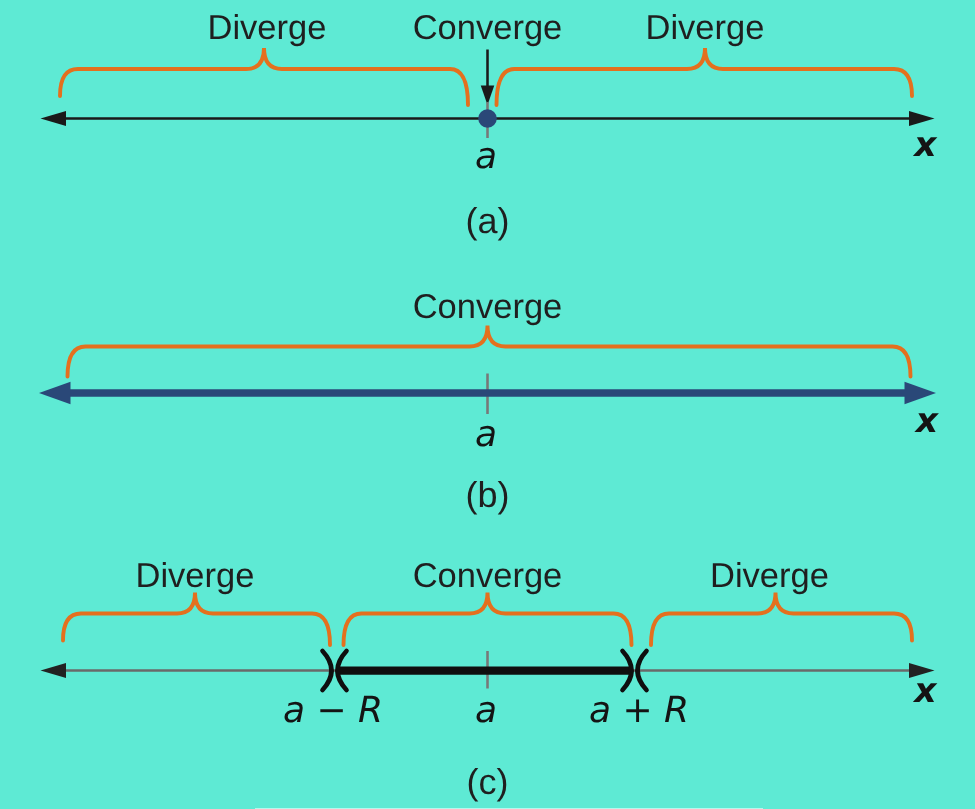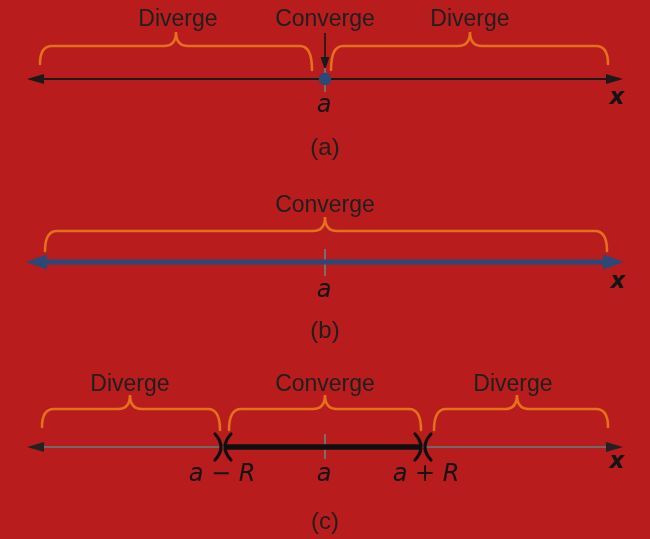--- a/index.html
+++ b/index.html
@@ -1,17 +1,17 @@
 <!DOCTYPE html>
 <html><head>
 <meta charset="utf-8">
 <style>
   html, body { margin: 0; padding: 0; background: #ffffff; }
   .figure-wrap {
-    width: 650px; height: 539px; background: #b91c1c;
+    width: 650px; height: 539px; background: #5eead4;
     position: relative; overflow: hidden;
   }
   svg { display: block; }
   text { text-anchor: middle; }
   .lbl   { font: 23px "Liberation Sans", sans-serif; fill: #1f1f1f; }
   .cap   { font: 24px "Liberation Sans", sans-serif; fill: #1f1f1f; }
   .math  { font: italic 24px "DejaVu Sans", sans-serif; fill: #141414; }
   .mathx { font: italic 700 23px "DejaVu Sans", sans-serif; fill: #141414; }
   .brace { fill: none; stroke: #E4701E; stroke-width: 2.6; stroke-linecap: round; }
   .axis-thin  { stroke: #1a1a1a; stroke-width: 1.8; }

